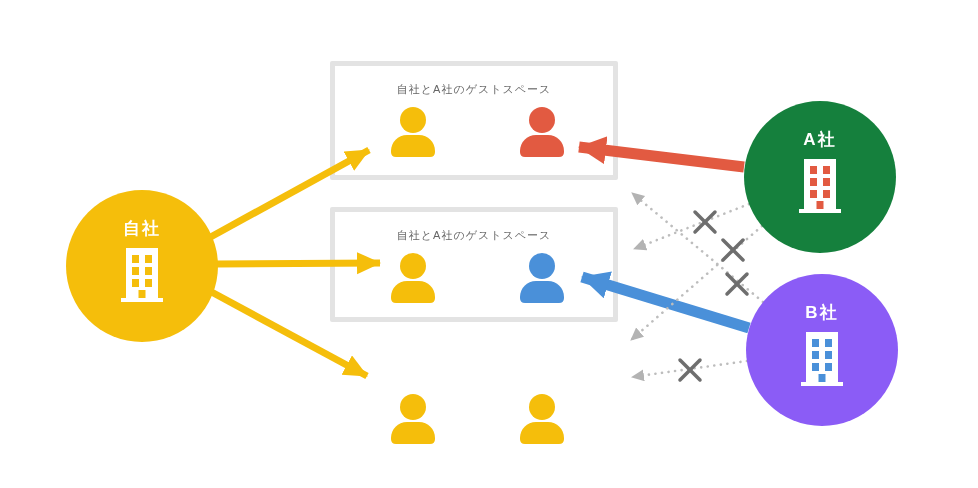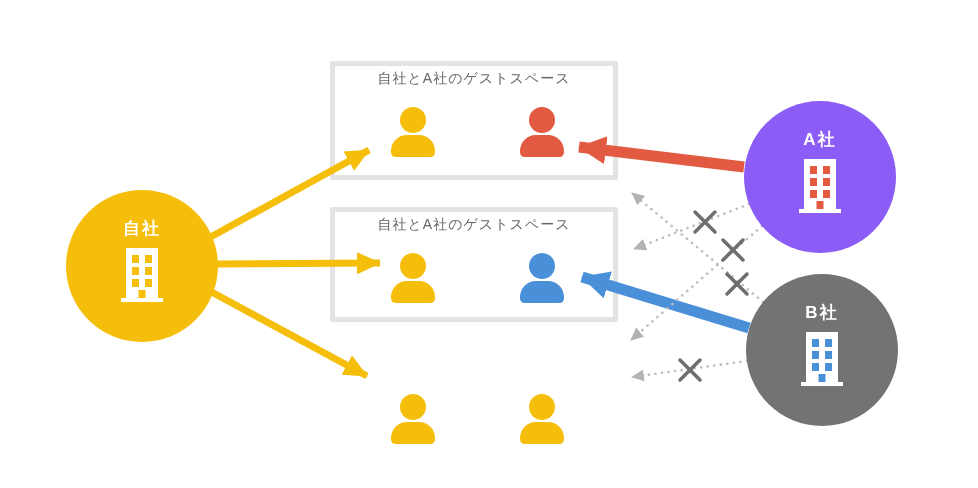--- a/index.html
+++ b/index.html
@@ -5,32 +5,32 @@
   html,body{margin:0;padding:0;background:#fff;}
   body{font-family:"Liberation Sans","DejaVu Sans",sans-serif;}
   #canvas{position:relative;width:978px;height:488px;background:#fff;overflow:hidden;}
 
   
   .space{position:absolute;left:330px;width:288px;background:#fff;
          border:5px solid #E3E3E3;border-radius:2px;box-sizing:border-box;z-index:1;}
   #space1{top:61px;height:119px;}
   #space2{top:207px;height:115px;}
   #space3{top:348px;height:117px;}
-  .space-title{margin-top:4px;text-align:center;font-size:14px;color:#666;
+  .space-title{margin-top:16px;text-align:center;font-size:11px;color:#666;
                letter-spacing:1px;white-space:nowrap;}
 
   
   .person{position:absolute;width:50px;height:50px;z-index:2;}
 
   
   .company{position:absolute;width:152px;height:152px;border-radius:50%;
            display:flex;flex-direction:column;align-items:center;z-index:3;}
   .c-yellow{background:#F5BE0B;text-align:center;}
-  .c-red{background:#8b5cf6;}
-  .c-blue{background:#737373;}
+  .c-red{background:#15803d;}
+  .c-blue{background:#8b5cf6;}
   #company-own{left:66px;top:190px;}
   #company-a{left:744px;top:101px;}
   #company-b{left:746px;top:274px;}
   .company-label{margin-top:27px;font-size:17px;font-weight:bold;color:#fff;
                  letter-spacing:2px;}
   .building{margin-top:8px;}
 
   
   #arrows{position:absolute;left:0;top:0;width:978px;height:488px;z-index:2;
           pointer-events:none;}

